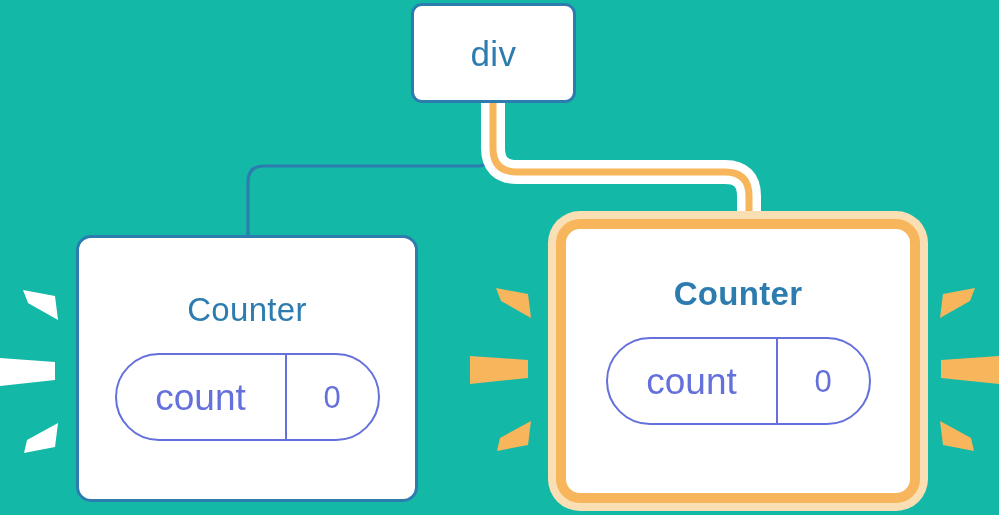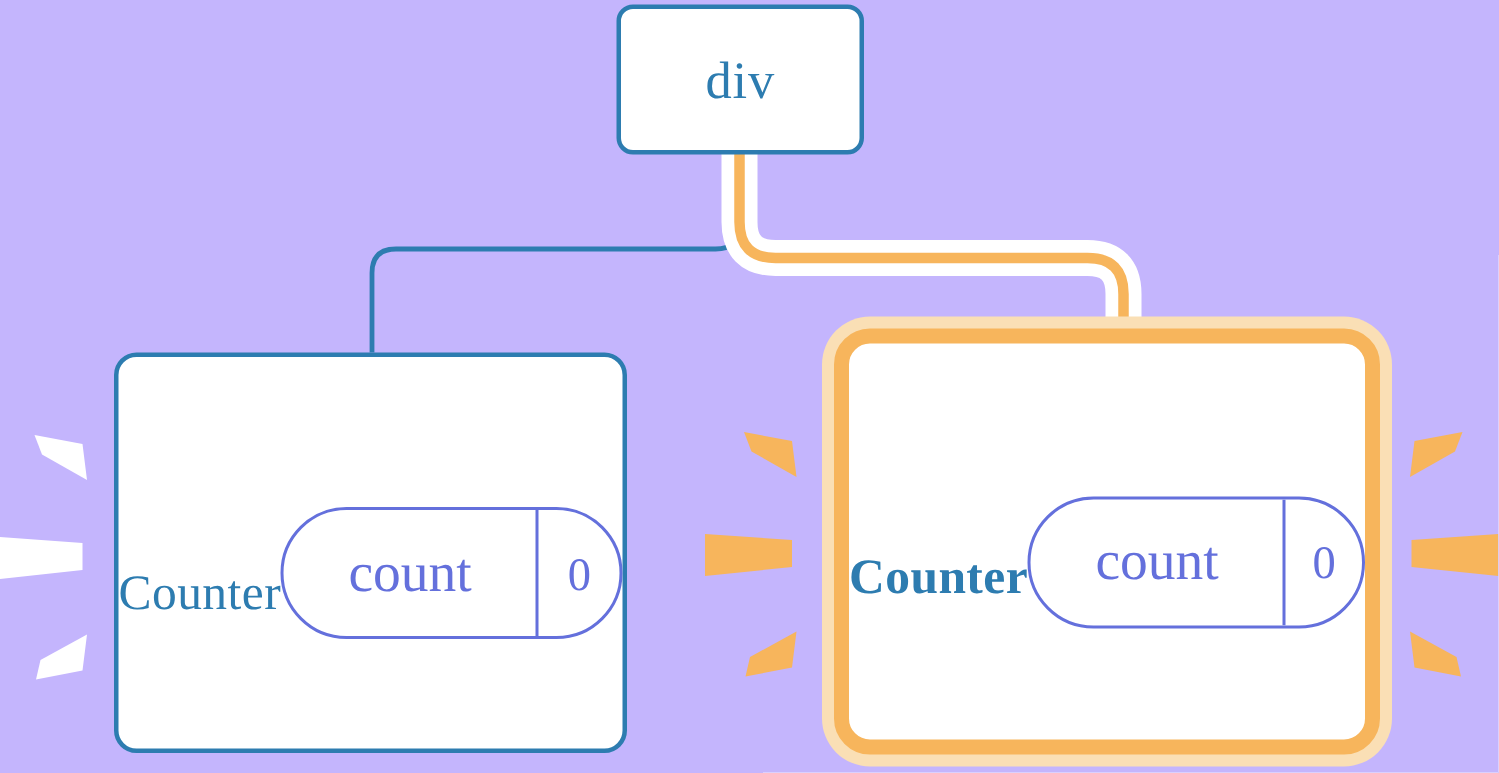--- a/index.html
+++ b/index.html
@@ -9,23 +9,22 @@
   body {
     width: 999px;
     height: 515px;
     overflow: hidden;
     font-family: "Liberation Sans", sans-serif;
   }
   #stage {
     position: relative;
     width: 999px;
     height: 515px;
-    background: #c4b5fd;
+    background: #14b8a6;
     overflow: hidden;
-    font-family: Liberation Serif, serif;
   }
 
   
   #connectors {
     position: absolute;
     left: 0;
     top: 0;
     width: 999px;
     height: 515px;
     z-index: 1;
@@ -87,21 +86,21 @@
     border: 10px solid #f7b55c;
     border-radius: 24px;
     box-shadow: 0 0 0 8px #fadfb5;
   }
 
   .counter-body {
     position: relative;
     width: 100%;
     height: 100%;
     display: flex;
-    flex-direction: row;
+    flex-direction: column;
     align-items: center;
   }
 
   .counter-title {
     color: #2d7cb0;
     font-size: 33px;
     line-height: 1;
     letter-spacing: 0.3px;
   }
   .node-counter-left .counter-title {

